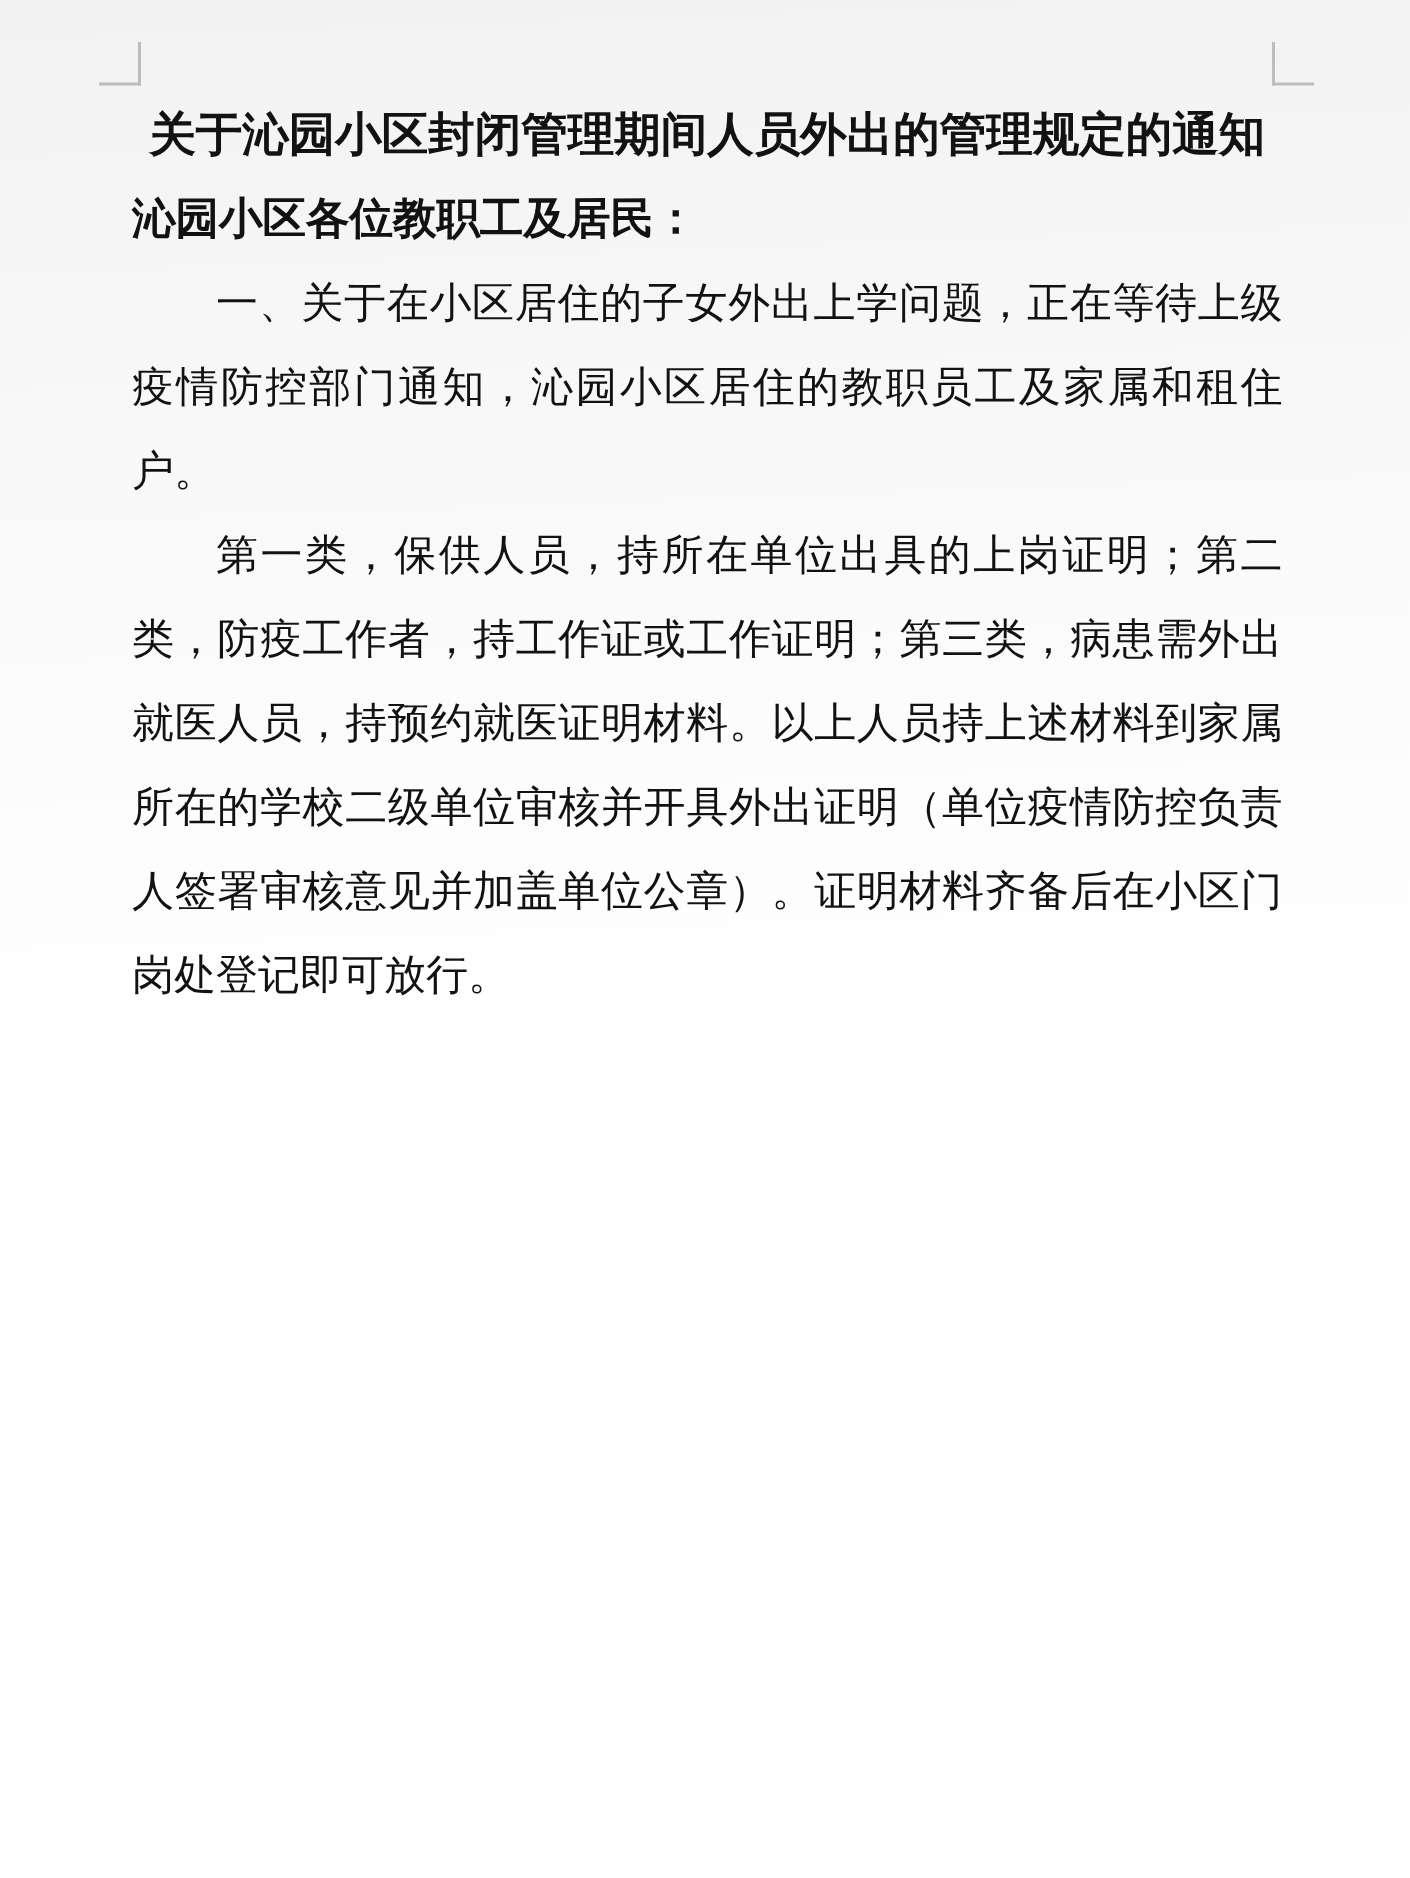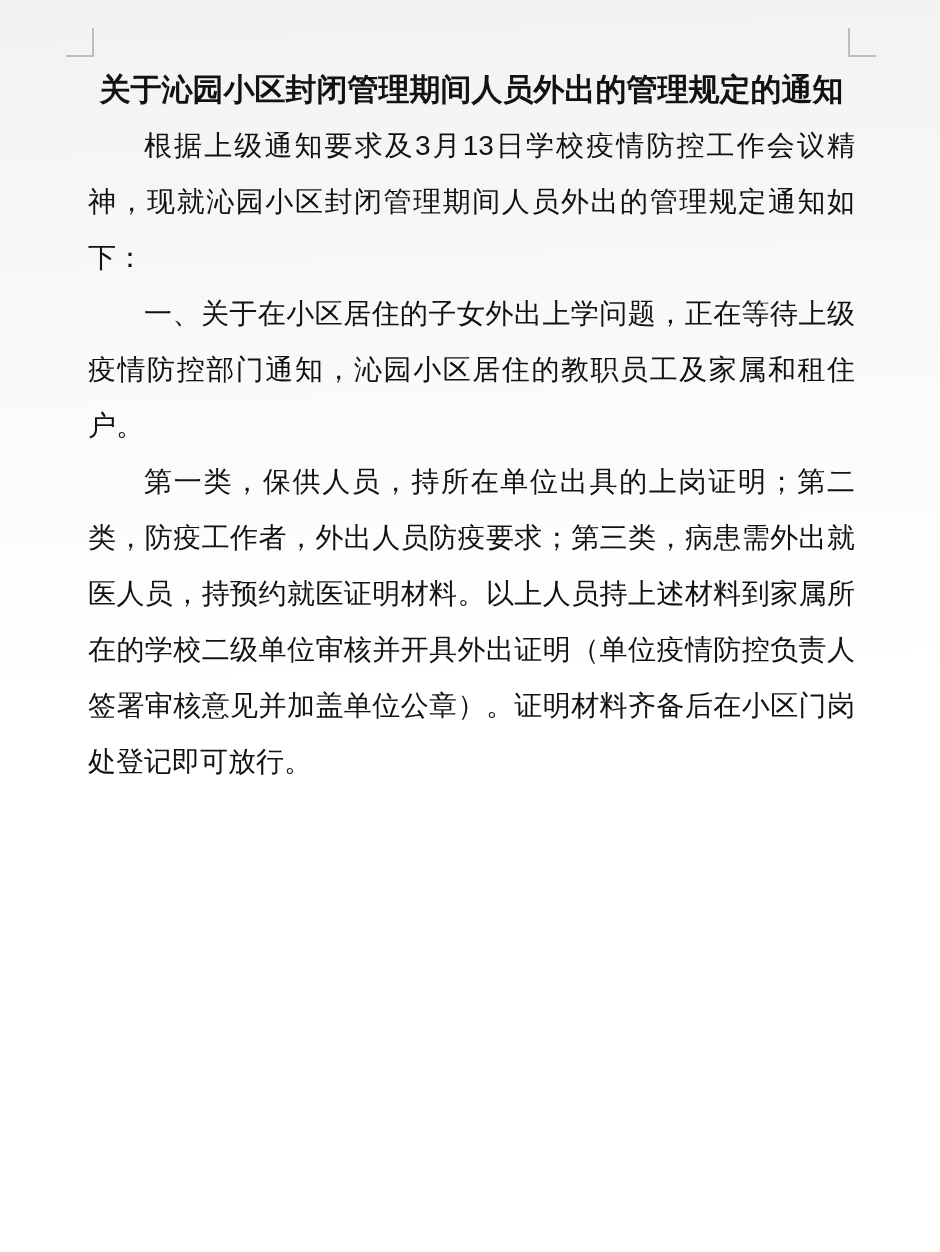--- a/index.html
+++ b/index.html
@@ -74,23 +74,23 @@
 
 <div class="page">
 
   <div class="crop-mark left"></div>
   <div class="crop-mark right"></div>
 
   <div class="content">
 
     <h1 class="title">关于沁园小区封闭管理期间人员外出的管理规定的通知</h1>
 
+    <p class="salutation">沁园小区各位教职工及居民：</p>
 
-    <p class="para">根据上级通知要求及3月13日学校疫情防控工作会议精神，现就沁园小区封闭管理期间人员外出的管理规定通知如下：</p>
 
     <p class="para">一、关于在小区居住的子女外出上学问题，正在等待上级疫情防控部门通知，沁园小区居住的教职员工及家属和租住户。</p>
 
 
-    <p class="para">第一类，保供人员，持所在单位出具的上岗证明；第二类，防疫工作者，外出人员防疫要求；第三类，病患需外出就医人员，持预约就医证明材料。以上人员持上述材料到家属所在的学校二级单位审核并开具外出证明（单位疫情防控负责人签署审核意见并加盖单位公章）。证明材料齐备后在小区门岗处登记即可放行。</p>
+    <p class="para">第一类，保供人员，持所在单位出具的上岗证明；第二类，防疫工作者，持工作证或工作证明；第三类，病患需外出就医人员，持预约就医证明材料。以上人员持上述材料到家属所在的学校二级单位审核并开具外出证明（单位疫情防控负责人签署审核意见并加盖单位公章）。证明材料齐备后在小区门岗处登记即可放行。</p>
 
 
   </div>
 </div>
 
 </body></html>

